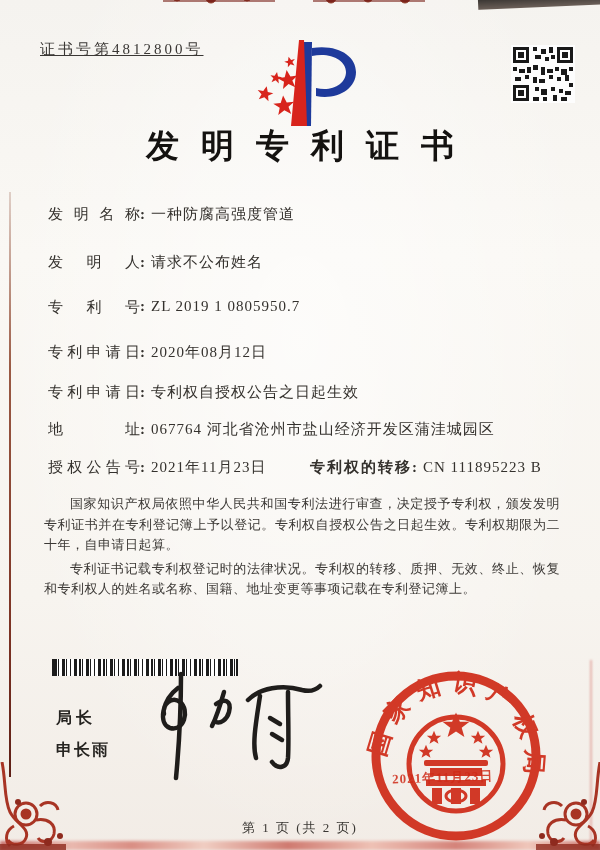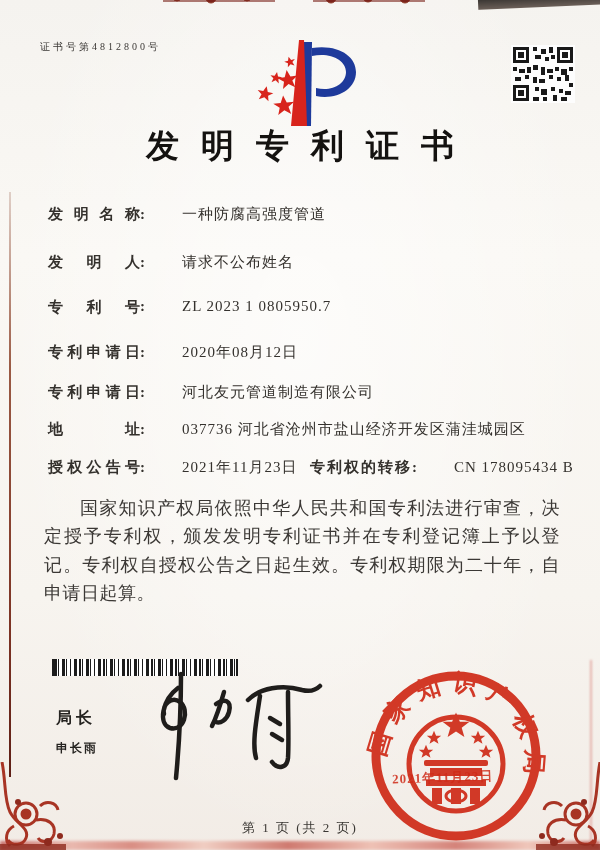--- a/index.html
+++ b/index.html
@@ -6,48 +6,48 @@
   body{
     width:600px;height:850px;position:relative;overflow:hidden;
     background:
       radial-gradient(ellipse at 50% 40%, rgba(255,255,255,.6), rgba(0,0,0,0) 70%),
       linear-gradient(180deg,#f5f3ef 0%,#faf8f4 30%,#f7f4ef 70%,#f2ece6 100%);
     font-family:"Liberation Serif","DejaVu Serif",serif;
     color:#2e2c2a;
   }
   .abs{position:absolute;}
   
-  .cert-no{left:40px;top:40px;font-size:10px;letter-spacing:3px;color:#3a3734;}
+  .cert-no{left:40px;top:40px;font-size:15px;letter-spacing:3px;color:#3a3734;text-decoration:underline;}
   .logo{left:238px;top:34px;}
   .qr{left:511px;top:45px;}
   .title{left:0;top:124px;width:600px;text-align:center;font-size:33px;font-weight:bold;
          letter-spacing:22px;text-indent:22px;color:#141210;}
   
   .row{position:absolute;left:48px;font-size:15px;color:#34312d;white-space:nowrap;}
-  .lbl{display:inline-block;width:92px;font-weight:700;
+  .lbl{display:inline-block;width:92px;font-weight:400;
        text-align:justify;text-align-last:justify;-moz-text-align-last:justify;
        vertical-align:top;}
   .colon{font-weight:600;margin-right:6px;}
-  .val{letter-spacing:1px;margin-left:31px;}
+  .val{letter-spacing:1px;}
   .cell2{position:absolute;left:262px;top:0;white-space:nowrap;}
   .cell2 .lbl2{font-weight:600;letter-spacing:2px;}
   
-  .paras{left:44px;top:494px;width:516px;font-size:18px;line-height:1.58;color:#3b3835;}
+  .paras{left:44px;top:494px;width:516px;font-size:13px;line-height:1.58;color:#3b3835;}
   .paras p{margin:0 0 3px 0;text-indent:2em;text-align:justify;letter-spacing:.5px;}
   
   .barcode{left:52px;top:659px;width:181px;height:17px;
     background:repeating-linear-gradient(90deg,
       #1c1c1c 0 2px,#fff 2px 3px,#1c1c1c 3px 4px,#fff 4px 7px,
       #1c1c1c 7px 10px,#fff 10px 11px,#1c1c1c 11px 12px,#fff 12px 15px,
       #1c1c1c 15px 16px,#fff 16px 19px,#1c1c1c 19px 22px,#fff 22px 24px);
     border-left:3px solid #1c1c1c;border-right:2px solid #1c1c1c;}
   
   .signer-title{left:56px;top:708px;font-size:16px;font-weight:bold;letter-spacing:4px;
     font-family:"Liberation Sans","DejaVu Sans",sans-serif;color:#262421;}
-  .signer-name{left:56px;top:740px;font-size:12px;font-weight:bold;letter-spacing:2px;
+  .signer-name{left:56px;top:740px;font-size:16px;font-weight:bold;letter-spacing:2px;
     font-family:"Liberation Sans","DejaVu Sans",sans-serif;color:#262421;}
   .signature{left:132px;top:666px;}
   
   .seal{left:366px;top:668px;}
   .seal-date{left:392px;top:768px;width:140px;font-size:13px;color:#cf2a17;
     transform:rotate(-2deg);letter-spacing:1px;font-weight:bold;opacity:.85;white-space:nowrap;}
   
   .footer{left:0;top:819px;width:600px;text-align:center;font-size:13px;letter-spacing:2px;color:#3a3733;}
   
   .edge-left{left:9px;top:192px;width:2px;height:585px;
@@ -149,40 +149,41 @@
 
 <div class="abs title">发明专利证书</div>
 
 <div class="row" style="top:205px">
   <span class="lbl">发明名称</span><span class="colon">:</span><span class="val">一种防腐高强度管道</span>
 </div>
 <div class="row" style="top:253px">
   <span class="lbl">发明人</span><span class="colon">:</span><span class="val">请求不公布姓名</span>
 </div>
 <div class="row" style="top:298px">
-  <span class="lbl">专利号</span><span class="colon">:</span><span class="val">ZL 2023 1 0805950.7</span>
+  <span class="lbl">专利号</span><span class="colon">:</span><span class="val">ZL 2019 1 0805950.7</span>
 </div>
 <div class="row" style="top:343px">
   <span class="lbl">专利申请日</span><span class="colon">:</span><span class="val">2020年08月12日</span>
 </div>
 <div class="row" style="top:383px">
-  <span class="lbl">专利申请日</span><span class="colon">:</span><span class="val">河北友元管道制造有限公司</span>
+  <span class="lbl">专利申请日</span><span class="colon">:</span><span class="val">专利权自授权公告之日起生效</span>
 </div>
 <div class="row" style="top:420px">
-  <span class="lbl">地址</span><span class="colon">:</span><span class="val">037736 河北省沧州市盐山经济开发区蒲洼城园区</span>
+  <span class="lbl">地址</span><span class="colon">:</span><span class="val">067764 河北省沧州市盐山经济开发区蒲洼城园区</span>
 </div>
 <div class="row" style="top:458px">
   <span class="lbl">授权公告号</span><span class="colon">:</span><span class="val">2021年11月23日</span>
   <span class="cell2">
-    <span class="lbl2">专利权的转移</span><span class="colon">:</span><span class="val">CN 178095434 B</span>
+    <span class="lbl2">专利权的转移</span><span class="colon">:</span><span class="val">CN 111895223 B</span>
   </span>
 </div>
 
 <div class="abs paras">
   <p>国家知识产权局依照中华人民共和国专利法进行审查，决定授予专利权，颁发发明专利证书并在专利登记簿上予以登记。专利权自授权公告之日起生效。专利权期限为二十年，自申请日起算。</p>
+  <p>专利证书记载专利权登记时的法律状况。专利权的转移、质押、无效、终止、恢复和专利权人的姓名或名称、国籍、地址变更等事项记载在专利登记簿上。</p>
 </div>
 
 <div class="abs barcode"></div>
 
 <div class="abs signer-title">局长</div>
 <div class="abs signer-name">申长雨</div>
 
 <svg class="abs signature" width="200" height="125" viewBox="0 0 200 125">
   <g fill="none" stroke="#1f1d1b" stroke-width="4.5" stroke-linecap="round" stroke-linejoin="round">
 

